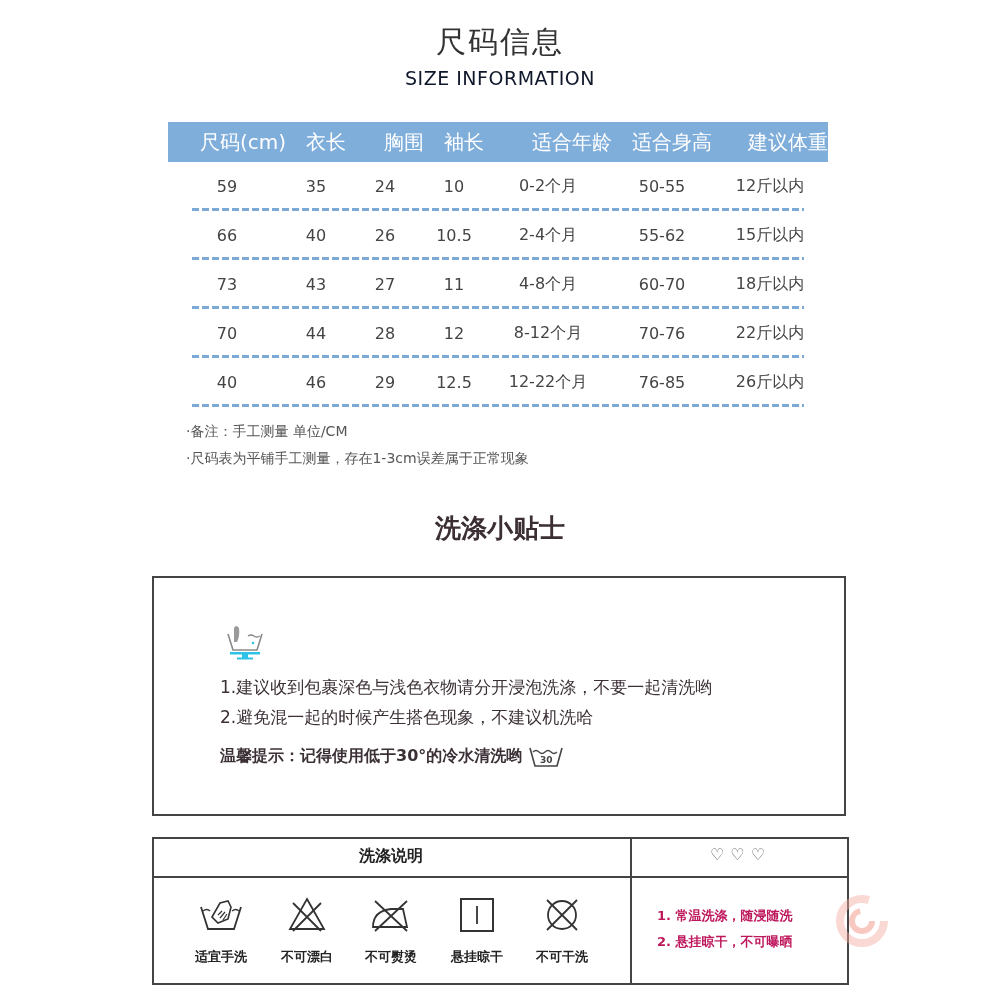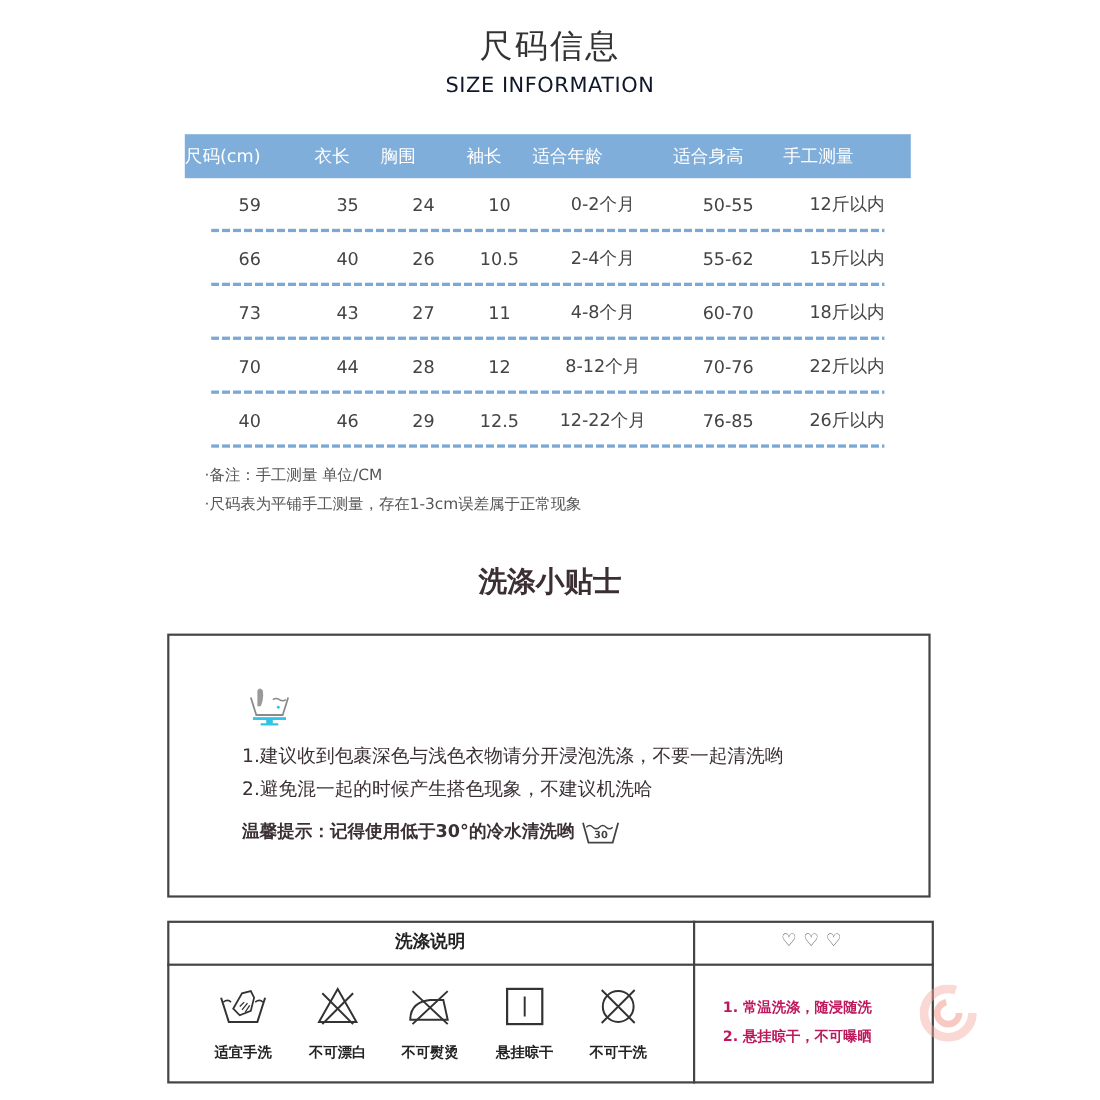--- a/index.html
+++ b/index.html
@@ -4,21 +4,21 @@
 <style>
   html, body { margin:0; padding:0; }
   body { width:1000px; height:1000px; background:#ffffff; position:relative; overflow:hidden;
          font-family:"DejaVu Sans", "Liberation Sans", sans-serif; color:#3a3a3a; }
   .abs { position:absolute; }
   .title-cn { left:0; width:1000px; top:22px; text-align:center; font-size:30px; color:#333; letter-spacing:2px; }
   .title-en { left:0; width:1000px; top:67px; text-align:center; font-size:19px; color:#0f172a; letter-spacing:0.5px; }
 
   .size-table { left:168px; top:122px; width:660px; }
   .thead { height:40px; background:#80aedb; display:flex; align-items:center; }
-  .th { color:#ffffff; font-size:16px; text-align:left; }
+  .th { color:#ffffff; font-size:20px; text-align:right; }
   .trow { height:49px; display:flex; align-items:center; position:relative; }
   .td { font-size:16px; color:#444; text-align:center; }
   .dash { position:absolute; left:24px; right:24px; bottom:0; height:3px;
           background:repeating-linear-gradient(90deg,#7ca8d6 0 7px,transparent 7px 10px); }
   .c0{width:118px;} .c1{width:60px;} .c2{width:78px;} .c3{width:60px;} .c4{width:128px;} .c5{width:100px;} .c6{width:116px;}
 
   .note { left:186px; font-size:14px; color:#555; }
 
   .care-title { left:0; width:1000px; top:511px; text-align:center; font-size:26px; color:#3b2f33; font-weight:bold; }
 
@@ -45,21 +45,21 @@
 <div class="abs title-en">SIZE INFORMATION</div>
 
 <div class="abs size-table">
   <div class="thead">
     <div class="th c0">尺码(cm)</div>
     <div class="th c1">衣长</div>
     <div class="th c2">胸围</div>
     <div class="th c3">袖长</div>
     <div class="th c4">适合年龄</div>
     <div class="th c5">适合身高</div>
-    <div class="th c6">手工测量</div>
+    <div class="th c6">建议体重</div>
   </div>
 
   <div class="trow">
     <div class="td c0">59</div>
     <div class="td c1">35</div>
     <div class="td c2">24</div>
     <div class="td c3">10</div>
     <div class="td c4">0-2个月</div>
     <div class="td c5">50-55</div>
     <div class="td c6">12斤以内</div>

